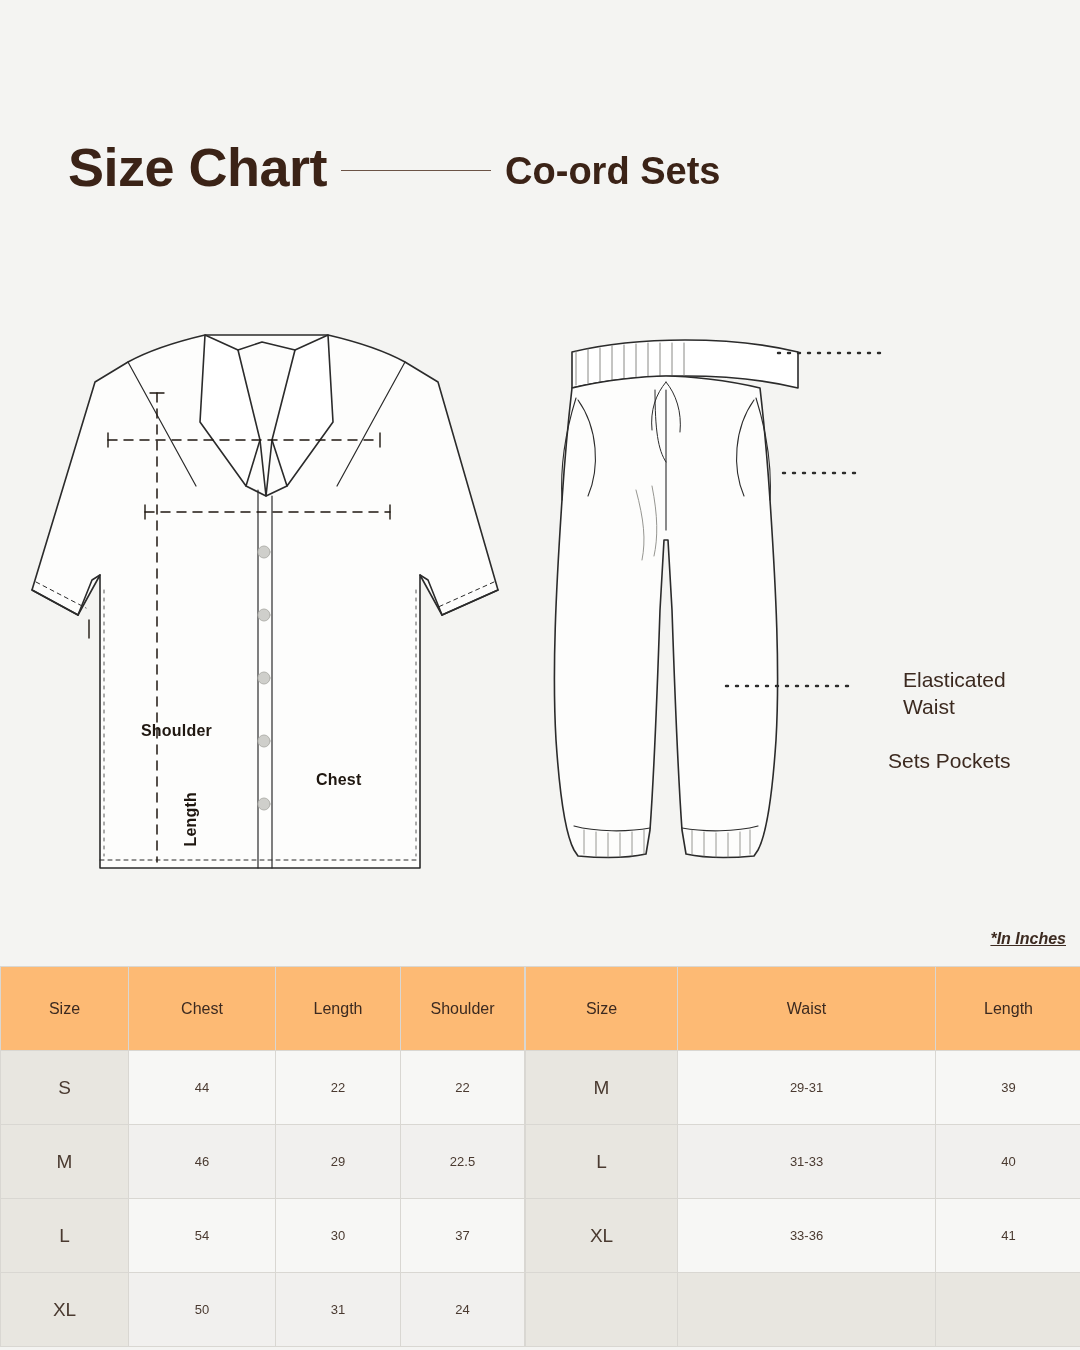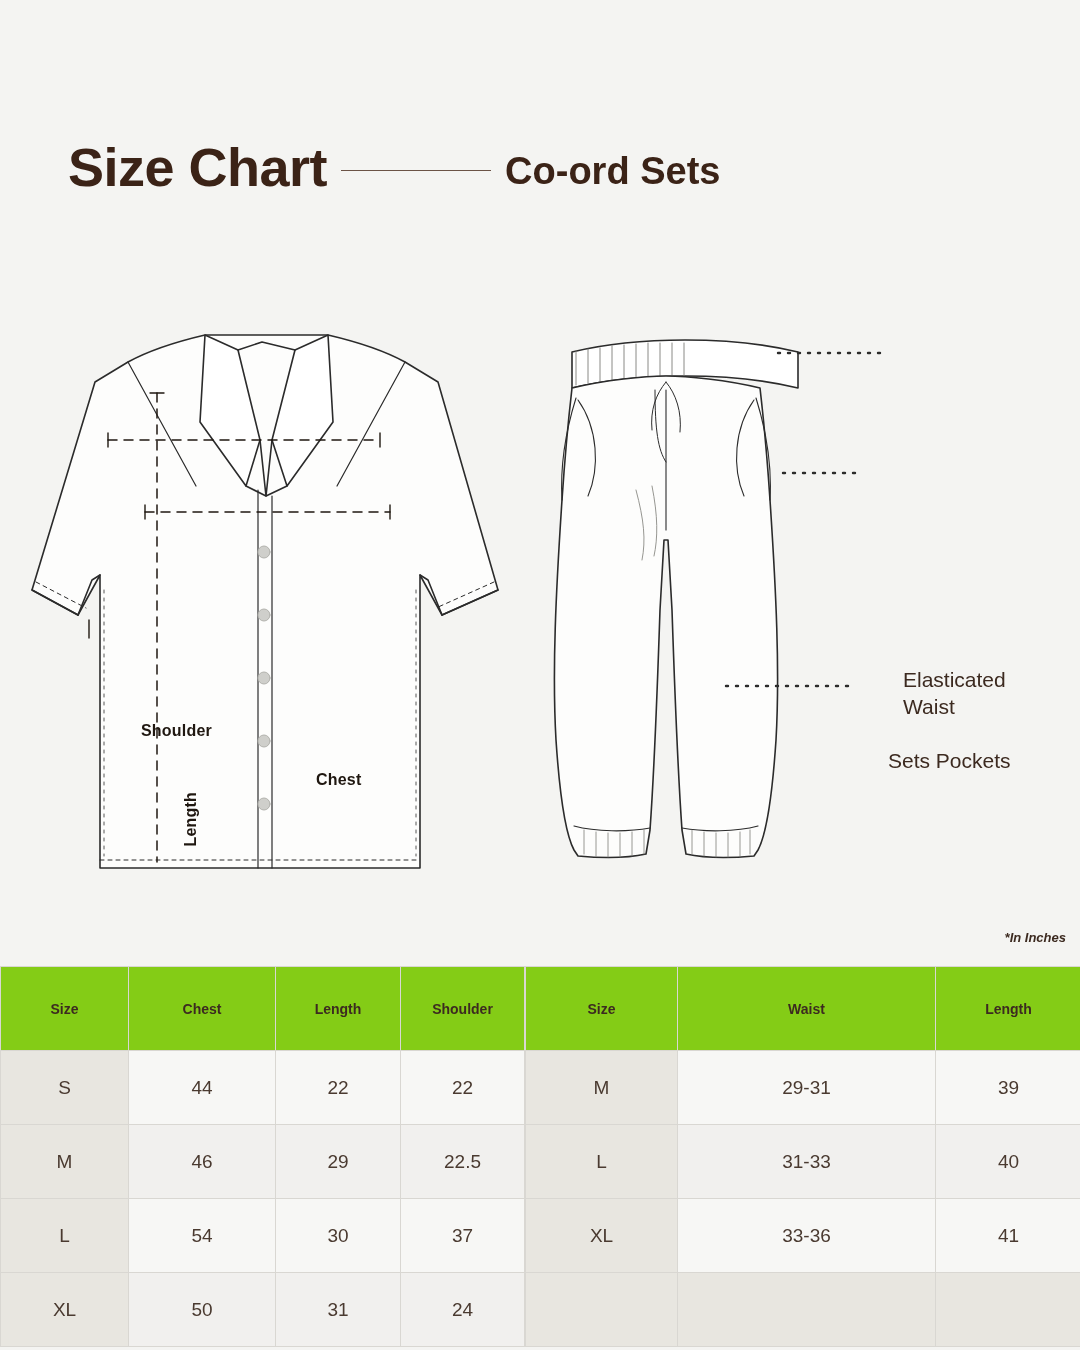--- a/index.html
+++ b/index.html
@@ -76,52 +76,53 @@
   #lbl-length {
     left:182px; top:502px;
     writing-mode:vertical-rl;
     transform:rotate(180deg);
   }
 
   
   .inches-note {
     position:absolute;
     right:14px; top:930px;
-    font-size:13px;
+    font-size:16px;
     font-style:italic;
     font-weight:bold;
     color:#3c2a20;
+    text-decoration:underline;
   }
 
   
   .tables {
     position:absolute;
     left:0; top:966px;
     width:1080px;
     display:flex;
   }
   table {
     border-collapse:collapse;
     table-layout:fixed;
   }
   .tbl-shirt { width:524px; }
   .tbl-pant { width:556px; }
 
   th, td {
     border:1px solid #d9d7d2;
     text-align:center;
-    font-size:19px;
+    font-size:13px;
     font-weight:normal;
     color:#4a3a30;
     height:74px;
   }
   thead th {
-    background:#84cc16;
-    font-weight:bold;
-    font-size:14px;
+    background:#fdba74;
+    font-weight:normal;
+    font-size:16px;
     color:#3c2a20;
     height:84px;
   }
   tbody td { background:#f7f7f5; }
   tbody tr:nth-child(even) td { background:#f1f0ee; }
 
   .col-size { background:#e8e6e0 !important; font-size:19px; }
   .blank-cell { background:#e8e6e0 !important; border-color:#d9d7d2; }
 
   .tbl-shirt th:nth-child(1), .tbl-shirt td:nth-child(1) { width:128px; }

